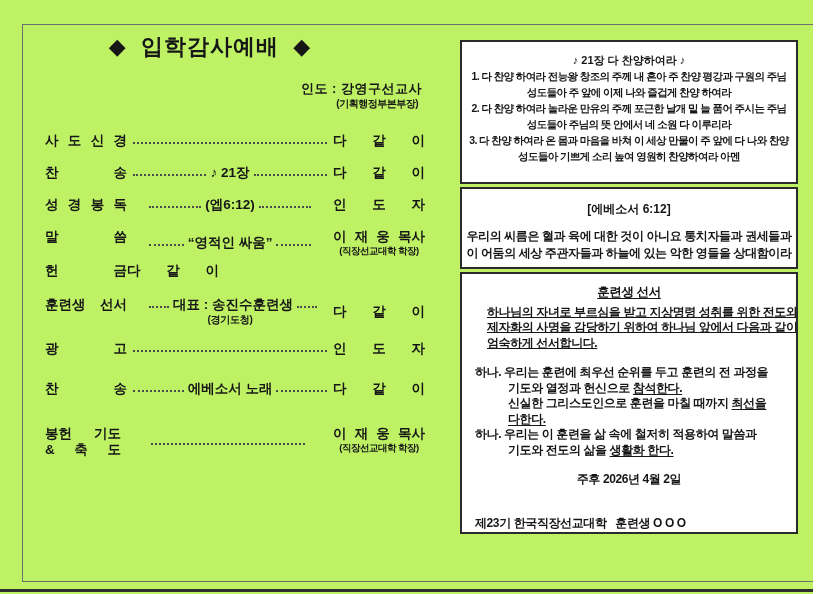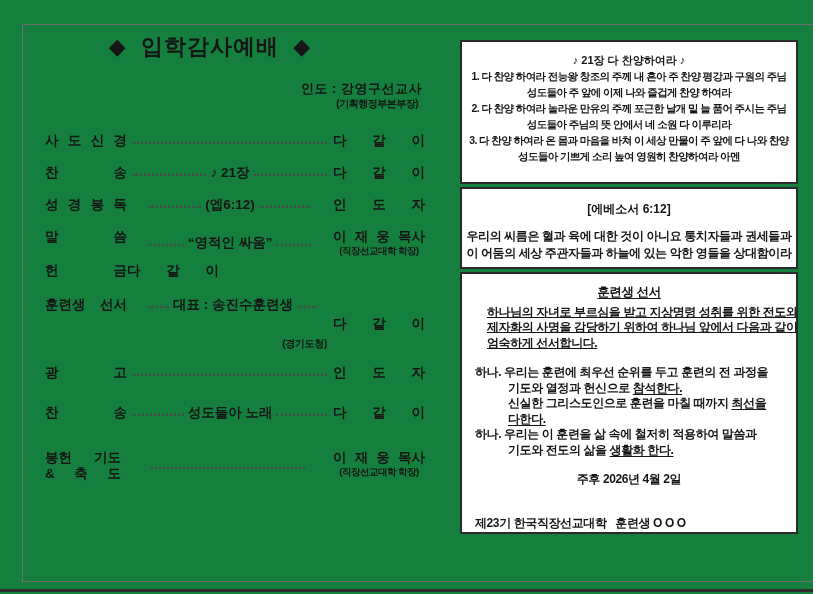--- a/index.html
+++ b/index.html
@@ -1,17 +1,17 @@
 <!DOCTYPE html>
 <html><head>
 <meta charset="utf-8">
 <style>
   html,body { margin:0; padding:0; background:#fff; }
   .canvas {
-    position:relative; width:813px; height:594px; background:#15803d;
+    position:relative; width:813px; height:594px; background:#bef264;
     font-family:"Liberation Sans","DejaVu Sans",sans-serif;
     font-weight:700; color:#161616; overflow:hidden;
   }
   .page-border { position:absolute; left:22px; top:24px; width:792px; height:556px;
     border:1px solid #6e6e6e; }
   .bottom-strip { position:absolute; left:0; top:589px; width:835px; height:3px; background:#2e2e2e; }
 
   
   .lp-title { position:absolute; left:45px; top:32px; width:330px; text-align:center;
     font-size:22px; letter-spacing:1px; white-space:pre; }
@@ -36,21 +36,21 @@
   .lead.cap { max-width:46px; }
   .rcol { width:92px; flex:0 0 92px; text-align:justify; text-align-last:justify;
     line-height:16px; white-space:nowrap; }
   .rwrap { width:92px; flex:0 0 92px; }
   .rwrap .rcol { width:92px; }
   .rsub { width:92px; font-size:9.5px; letter-spacing:-0.5px; text-align:center;
     line-height:12px; white-space:nowrap; }
   .self-c { align-self:center; }
   .mid2 { text-align:center; font-size:11.5px; letter-spacing:-0.3px;
     line-height:16px; white-space:pre; overflow:visible; }
-  .midsub { text-align:right; font-size:10px; letter-spacing:-0.3px; line-height:13px;margin-top:24px; }
+  .midsub { text-align:center; font-size:10px; letter-spacing:-0.3px; line-height:13px; }
 
   
   .box { position:absolute; left:460px; width:338px; box-sizing:border-box;
     border:2px solid #2b2b2b; background:#fff; overflow:hidden; }
   .box-hymn { top:40px; height:144px; padding-top:10px; text-align:center; }
   .hymn-title { font-size:11px; line-height:16px; white-space:pre; }
   .hymn-line { font-size:10.5px; letter-spacing:-0.6px; line-height:16px; white-space:pre; }
 
   .box-scripture { top:187px; height:82px; padding-top:12px; text-align:center; }
   .scr-ref { font-size:12px; line-height:16px; margin-bottom:11px; white-space:pre; }
@@ -146,21 +146,21 @@
       <div class="mid">
           <span class="lead"></span>
         </div>
       <div class="rcol">인 도 자</div>
     </div>
 
     <div class="row" style="margin-bottom:29px">
       <div class="lbl">찬 송</div>
       <div class="mid">
         <span class="lead"></span>
-        <span class="mtx">성도들아 노래</span>
+        <span class="mtx">에베소서 노래</span>
         <span class="lead"></span>
       </div>
       <div class="rcol">다 같 이</div>
     </div>
 
     <div class="row">
       <div class="lwrap">
         <div class="lbl">봉헌 기도</div>
         <div class="lbl">&amp; 축 도</div>
       </div>

